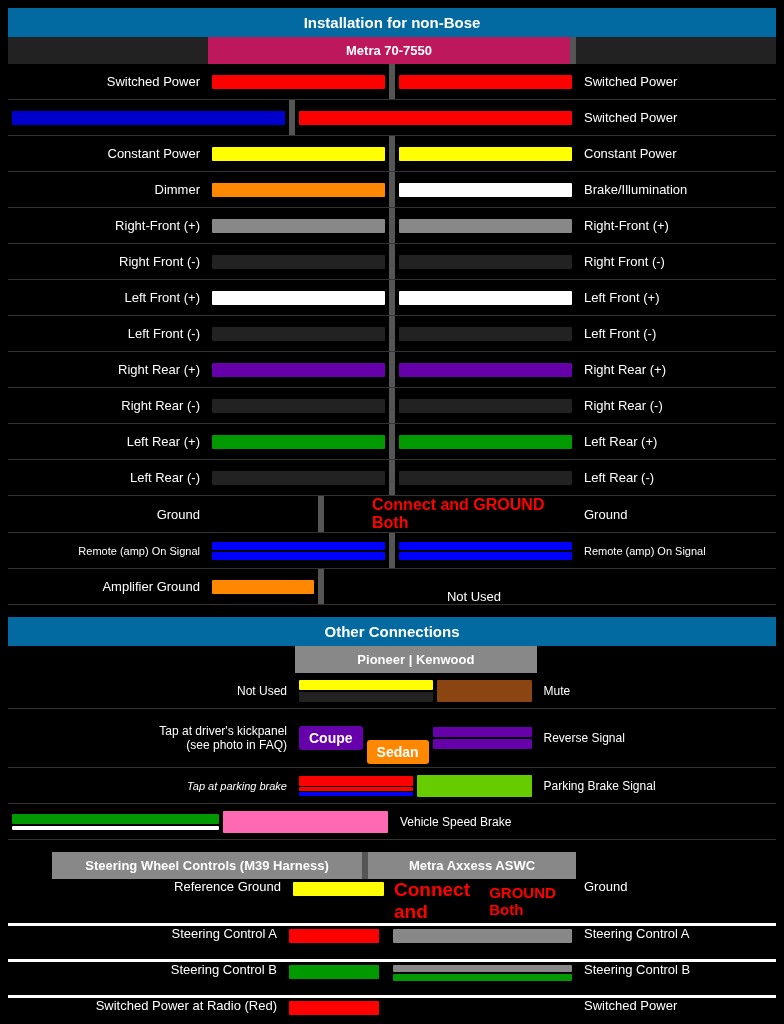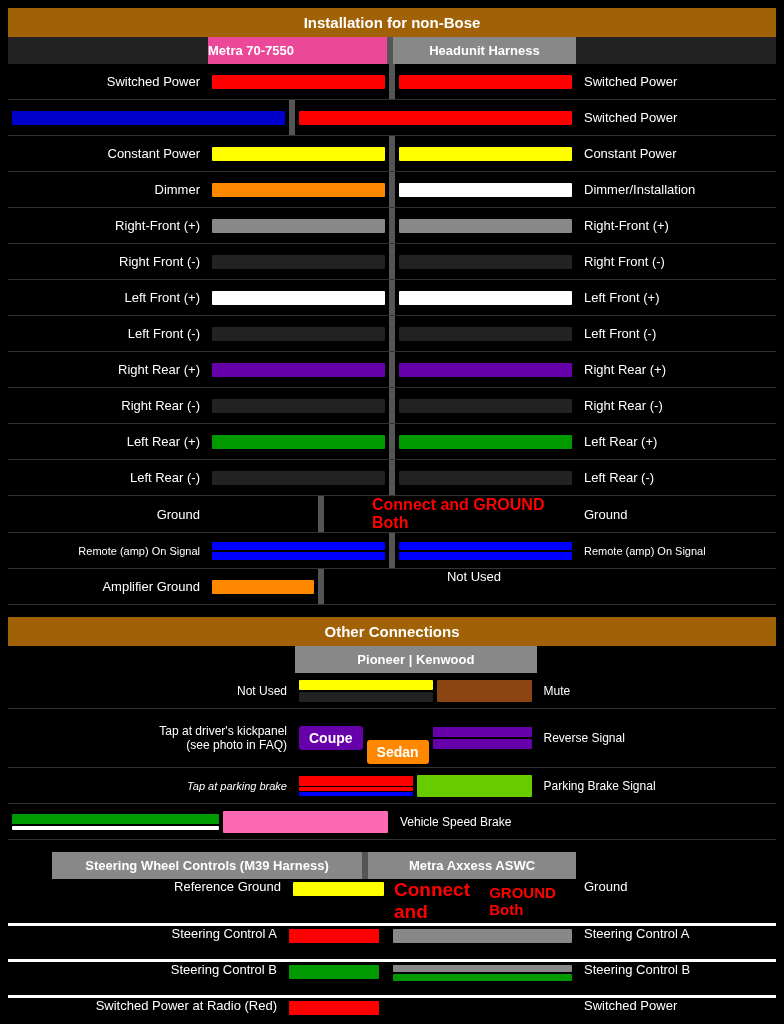--- a/index.html
+++ b/index.html
@@ -9,43 +9,43 @@
       width: 784px;
       color: #fff;
     }
     .main-container {
       width: 784px;
       background: #000;
       padding: 8px;
     }
     
     .section-header {
-      background: #a16207;
+      background: #0369a1;
       text-align: center;
       font-weight: bold;
       font-size: 15px;
       padding: 6px 4px;
       color: #fff;
     }
     
     .col-header-row {
       display: flex;
       background: #222;
     }
     .col-label-left {
       width: 200px;
       min-width: 200px;
     }
     .col-header-metra {
       flex: 1;
-      background: #ec4899;
-      text-align: left;
-      font-weight: bold;
-      font-size: 13px;
-      padding: 6px 0;
+      background: #be185d;
+      text-align: center;
+      font-weight: bold;
+      font-size: 13px;
+      padding: 6px 14px;
       color: #fff;
     }
     .col-header-headunit {
       flex: 1;
       background: #888;
       text-align: center;
       font-weight: bold;
       font-size: 13px;
       padding: 6px 2px;
       color: #fff;
@@ -108,21 +108,21 @@
       align-items: center;
       justify-content: flex-start;
       padding-left: 8px;
     }
     .wire-label-right.small-text {
       font-size: 11px;
     }
     .center-text-row {
       flex: 2;
       display: flex;
-      align-items: flex-start;
+      align-items: flex-end;
       justify-content: center;
       font-size: 14px;
       margin-left: 48px;
     }
     .connect-both {
       color: red;
       font-weight: bold;
       font-size: 16px;
     }
     .not-used {
@@ -268,21 +268,20 @@
 <body>
 
 <div class="main-container">
 
   <div class="section-header">Installation for non-Bose</div>
 
   <div class="col-header-row">
     <div class="col-label-left"></div>
     <div class="col-header-metra">Metra 70-7550</div>
     <div class="divider-col"></div>
-    <div class="col-header-headunit">Headunit Harness</div>
     <div class="col-label-right"></div>
   </div>
 
   <div id="main-rows-container">
       <div class="wire-row">
         <div class="wire-label-left">Switched Power</div>
         <div class="wire-colors">
           <div style="display: flex; flex-direction: column; gap: 2px; width: 100%; justify-content: center;">
             <div class="wire-bar" style="background-color: rgb(255, 0, 0); height: 14px;"></div>
           </div>
@@ -330,21 +329,21 @@
           <div style="display: flex; flex-direction: column; gap: 2px; width: 100%; justify-content: center;">
             <div class="wire-bar" style="background-color: rgb(255, 136, 0); height: 14px;"></div>
           </div>
         </div>
         <div class="divider-col"></div>
         <div class="wire-colors-right">
           <div style="display: flex; flex-direction: column; gap: 2px; width: 100%; justify-content: center;">
             <div class="wire-bar" style="background-color: rgb(255, 255, 255); height: 14px;"></div>
           </div>
         </div>
-        <div class="wire-label-right">Dimmer/Installation</div>
+        <div class="wire-label-right">Brake/Illumination</div>
       </div>
       <div class="wire-row">
         <div class="wire-label-left">Right-Front (+)</div>
         <div class="wire-colors">
           <div style="display: flex; flex-direction: column; gap: 2px; width: 100%; justify-content: center;">
             <div class="wire-bar" style="background-color: rgb(136, 136, 136); height: 14px;"></div>
           </div>
         </div>
         <div class="divider-col"></div>
         <div class="wire-colors-right">

